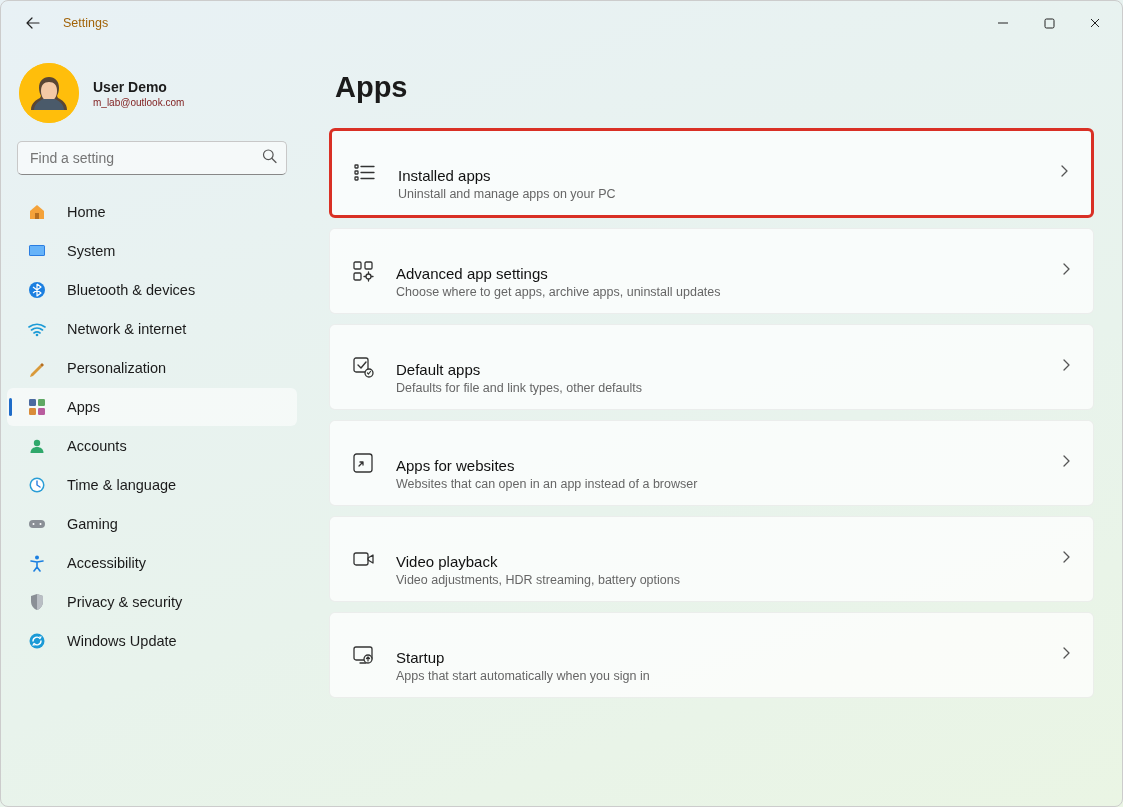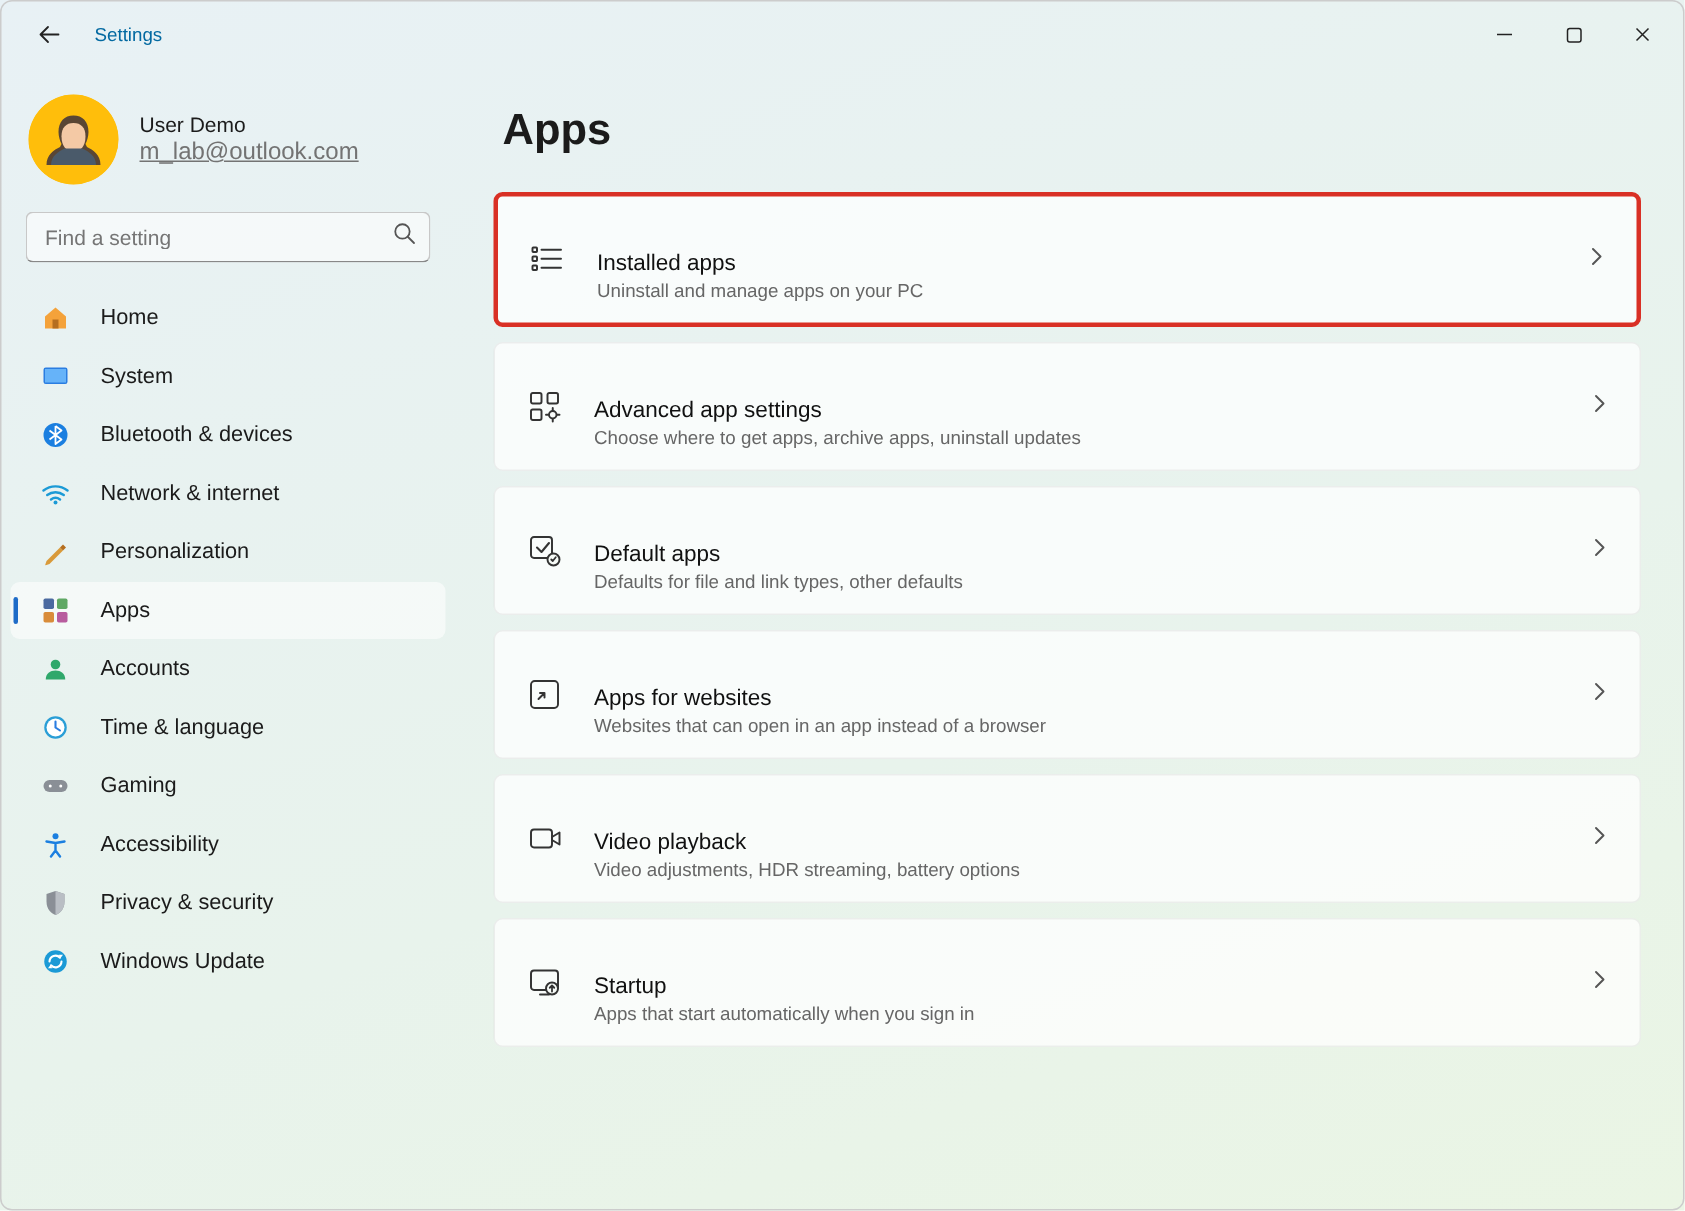--- a/index.html
+++ b/index.html
@@ -12,21 +12,21 @@
     position: relative;
   }
 
   
   .titlebar {
     height: 44px;
     display: flex;
     align-items: center;
     padding: 0 4px 0 16px;
     font-size: 12.5px;
-    color: #0369a1;
+    color: #a16207;
     text-align: right;
   }
   .back-btn {
     width: 32px; height: 32px; display:flex; align-items:center; justify-content:center;
     border-radius: 4px;
   }
   .titlebar .title { margin-left: 14px; font-size:12.5px;}
   .titlebar .spacer { flex: 1; }
   .cap-btn {
     width: 46px; height: 32px; display:flex; align-items:center; justify-content:center;
@@ -47,22 +47,22 @@
     display:flex; align-items:center; gap:14px;
     padding: 6px 6px 6px 12px;
     margin-bottom: 12px;
   }
   .avatar {
     width: 60px; height: 60px; border-radius:50%;
     background: #ffbe0b;
     display:flex; align-items:center; justify-content:center;
     overflow:hidden;
   }
-  .user-name { font-size: 14px; font-weight:400; }
-  .user-email { font-size: 16px; color:#737373; margin-top:2px;text-decoration:underline; }
+  .user-name { font-size: 14px; font-weight:700; }
+  .user-email { font-size: 10px; color:#7f1d1d; margin-top:2px; }
 
   .search-wrap {
     position: relative;
     margin: 8px 10px 18px 10px;
   }
   .search-input {
     width: 100%;
     height: 34px;
     padding: 0 34px 0 12px;
     border: 1px solid #c8c8c8;

